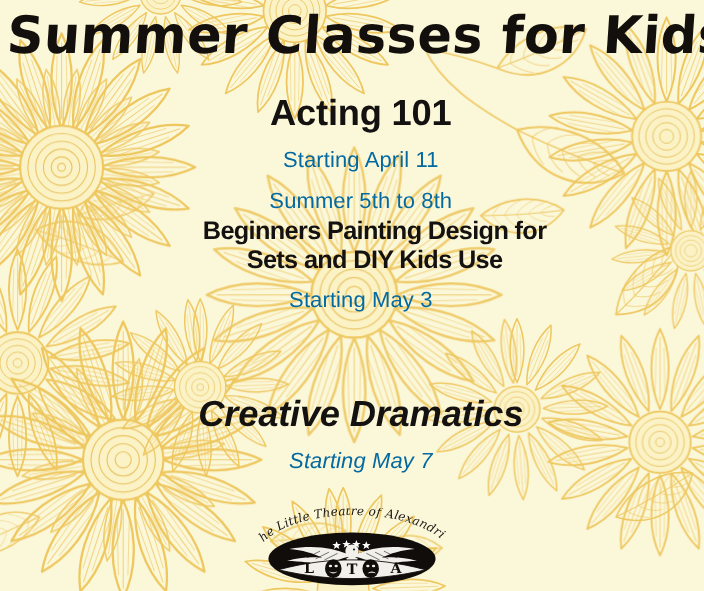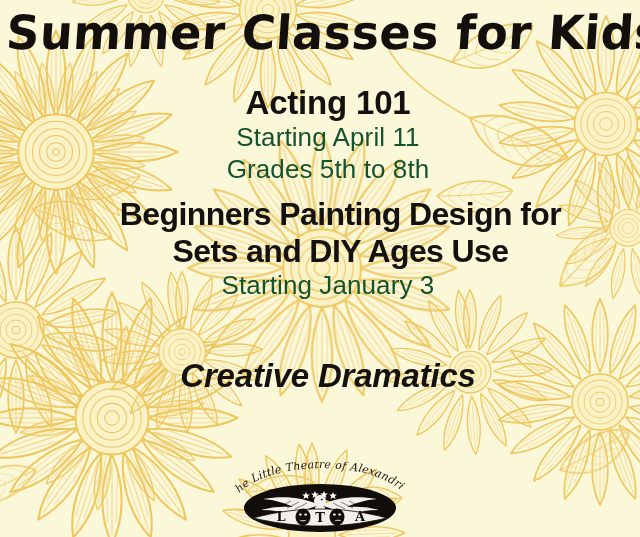--- a/index.html
+++ b/index.html
@@ -61,31 +61,31 @@
   }
   .class-title {
     color: #141210;
     font-weight: 700;
     font-size: 33px;
     line-height: 1.16;
     letter-spacing: -0.2px;
     margin: 0;
   }
   .class-title.two-line {
-    font-size: 32px;
+    font-size: 23px;
     letter-spacing: -0.6px;
     padding-left: 25px;
   }
   .class-detail {
-    color: #14532d;
+    color: #0369a1;
     font-weight: 300;
-    font-size: 26px;
+    font-size: 20px;
     line-height: 1.22;
     letter-spacing: 0.1px;
-    margin: 0;
+    margin: 12px;
   }
 
   #block-acting   { top: 84px; }
   #block-painting { top: 196px; }
   #block-creative { top: 357px; font-style: italic; }
 
   
   #logo {
     position: absolute;
     left: 50%;
@@ -547,31 +547,32 @@
     </g>
   </svg>
 
   <div id="content">
 
     <div class="headline">Summer Classes for Kids</div>
 
     <div class="class-block" id="block-acting">
       <p class="class-title">Acting 101</p>
       <p class="class-detail">Starting April 11</p>
-      <p class="class-detail">Grades 5th to 8th</p>
+      <p class="class-detail">Summer 5th to 8th</p>
     </div>
 
     <div class="class-block" id="block-painting">
       <p class="class-title two-line">Beginners Painting Design for</p>
-      <p class="class-title two-line">Sets and DIY Ages Use</p>
-      <p class="class-detail">Starting January 3</p>
+      <p class="class-title two-line">Sets and DIY Kids Use</p>
+      <p class="class-detail">Starting May 3</p>
     </div>
 
     <div class="class-block" id="block-creative">
       <p class="class-title">Creative Dramatics</p>
+      <p class="class-detail">Starting May 7</p>
     </div>
 
     <div id="logo">
       <svg id="logo-svg" viewBox="0 0 186 72" xmlns="http://www.w3.org/2000/svg">
         <defs>
           <path id="arcpath" d="M10,34 A90,42 0 0 1 176,30" fill="none"></path>
         </defs>
 
         <text font-family="'DejaVu Serif', serif" font-size="11" font-style="italic" fill="#1a1713" letter-spacing="0.2">
           <textPath href="#arcpath" startOffset="50%" text-anchor="middle" id="logo-script-path">The Little Theatre of Alexandria</textPath>

